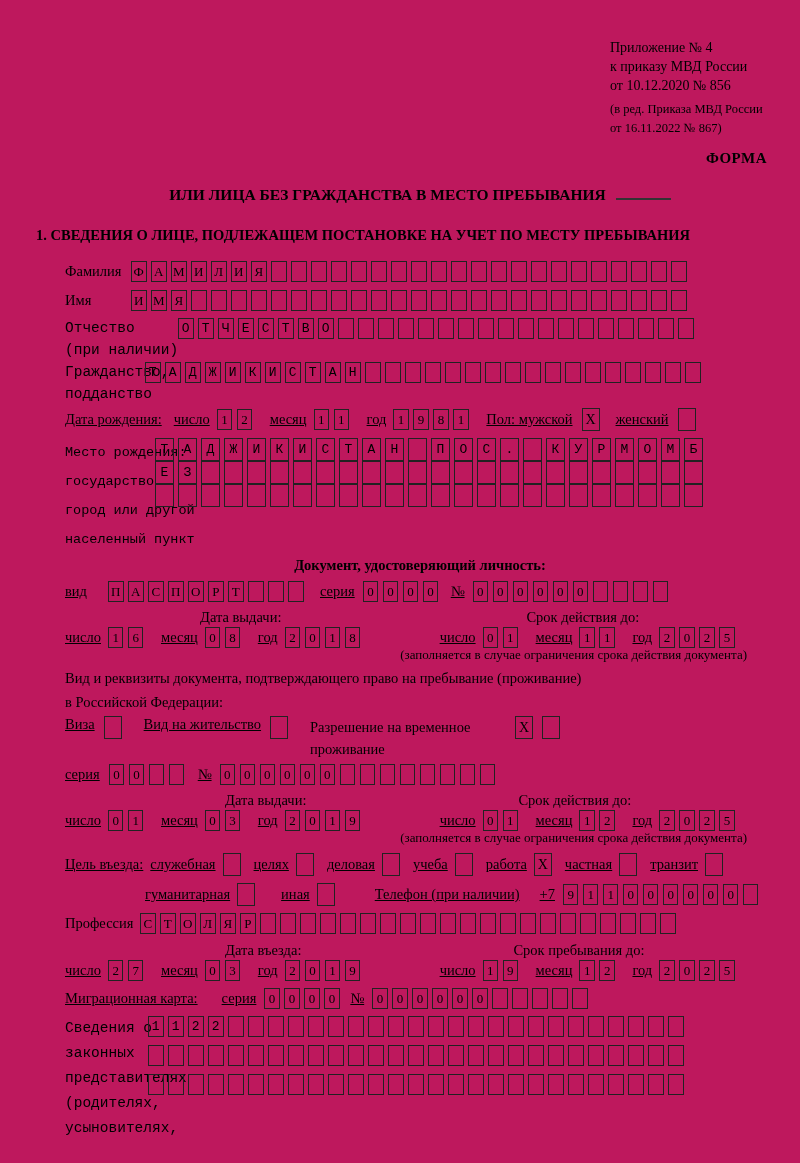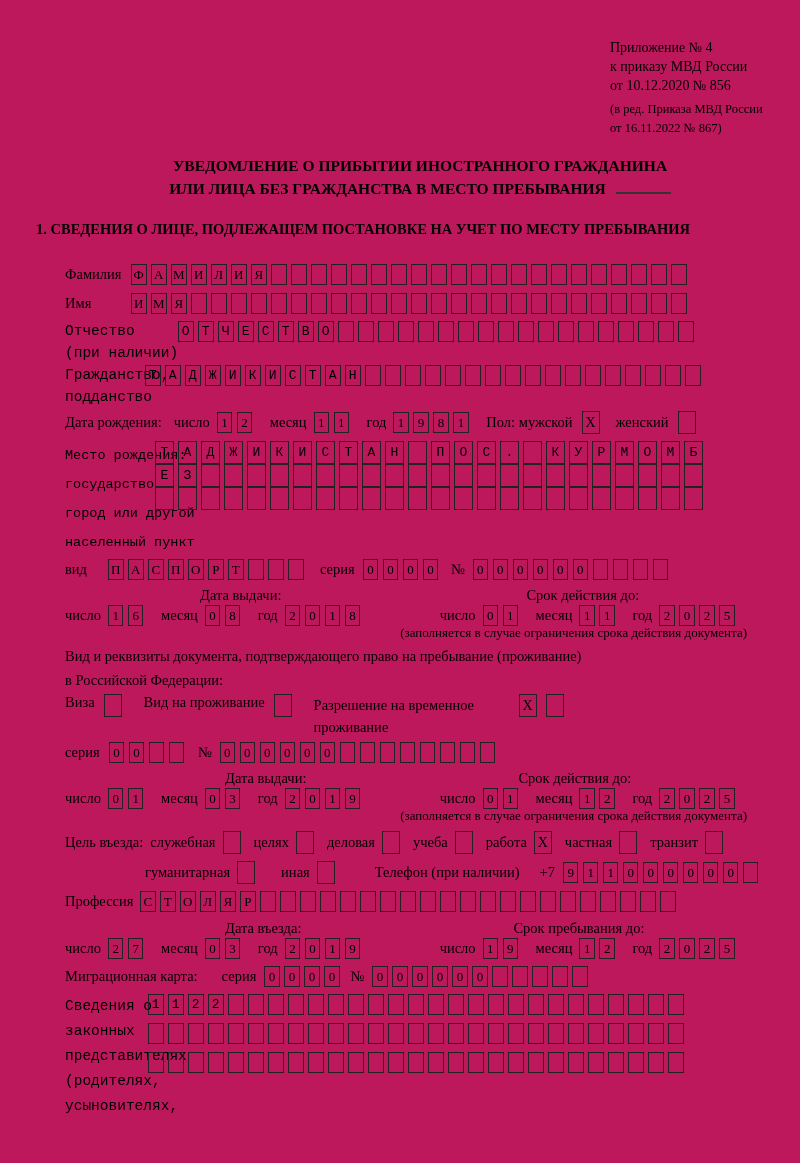--- a/index.html
+++ b/index.html
@@ -10,37 +10,37 @@
     font-family:"Liberation Serif","DejaVu Serif",serif;
   }
   
   .hdr { margin-left:545px; font-size:14px; line-height:19px; }
   .hdr .small { font-size:12.5px; }
   .hdr .gap { height:5px; }
   .forma { text-align:right; font-weight:bold; font-size:15px; margin-top:12px; padding-right:8px; letter-spacing:0.5px; }
   
   .title { text-align:center; font-weight:bold; font-size:15.5px; line-height:23px; margin-top:16px; }
   .blank { display:inline-block; width:55px; height:14px; border-bottom:2px solid #333; margin-left:10px; }
-  .s1 { font-weight:bold; font-size:14.5px; white-space:nowrap; margin:21px 0 26px -29px; }
+  .s1 { font-weight:bold; font-size:14.5px; white-space:nowrap; margin:21px 0 17px -29px; }
   
   .cells { display:flex; flex-wrap:nowrap; }
   .cell {
     display:inline-flex; align-items:center; justify-content:center; flex:none;
     width:15.5px; height:21px; border:1.5px solid #222; margin-right:4.5px;
     font-size:13px; line-height:1;
   }
   .wide .cell { width:19px; height:23px; margin-right:4px; }
   .box {
     display:inline-flex; align-items:center; justify-content:center; flex:none;
     width:18px; height:23px; border:1.5px solid #222; font-size:14px;
   }
   
   .row { display:flex; align-items:center; margin-bottom:7px; }
   .top { align-items:flex-start;font-family:Liberation Mono, monospace; }
-  .lb { font-size:14.5px; white-space:nowrap; }
+  .lb { font-size:14.5px; white-space:nowrap;text-decoration:underline; }
   .lblcol { flex:none; font-size:14.5px; line-height:21.5px; }
   .lblcol span { display:block; white-space:nowrap; }
   .w66 { width:66px; } .w80 { width:80px; } .w90 { width:90px; } .w113 { width:113px; } .w75 { width:75px; } .w83 { width:83px; }
   
   .heads { font-size:14.5px; margin-bottom:1px; }
   .heads .h1 { margin-left:135px; }
   .heads .h2 { margin-left:245px; }
   .heads.v2 .h1 { margin-left:160px; }
   .heads.v2 .h2 { margin-left:212px; }
   .dates .lb { margin-right:7px; }
@@ -71,23 +71,23 @@
 
   <div class="hdr">
     <div>Приложение № 4</div>
     <div>к приказу МВД России</div>
     <div>от 10.12.2020 № 856</div>
     <div class="gap"></div>
     <div class="small">(в ред. Приказа МВД России</div>
     <div class="small">от 16.11.2022 № 867)</div>
   </div>
 
+  <div class="forma">ФОРМА</div>
 
   <div class="title">
-    <div>УВЕДОМЛЕНИЕ О ПРИБЫТИИ ИНОСТРАННОГО ГРАЖДАНИНА</div>
     <div>
       <span>ИЛИ ЛИЦА БЕЗ ГРАЖДАНСТВА В МЕСТО ПРЕБЫВАНИЯ</span><span class="blank"></span>
     </div>
   </div>
 
   <div class="s1">1. СВЕДЕНИЯ О ЛИЦЕ, ПОДЛЕЖАЩЕМ ПОСТАНОВКЕ НА УЧЕТ ПО МЕСТУ ПРЕБЫВАНИЯ</div>
 
   <div class="row">
     <div class="lblcol w66">Фамилия</div>
     <div class="cells">
@@ -335,20 +335,21 @@
           <span class="cell"></span>
           <span class="cell"></span>
           <span class="cell"></span>
           <span class="cell"></span>
           <span class="cell"></span>
           <span class="cell"></span>
         </div>
     </div>
   </div>
 
+  <div class="dochead">Документ, удостоверяющий личность:</div>
 
   <div class="row">
     <span class="lb" style="width:43px;">вид</span>
     <div class="cells">
         <span class="cell">П</span>
         <span class="cell">А</span>
         <span class="cell">С</span>
         <span class="cell">П</span>
         <span class="cell">О</span>
         <span class="cell">Р</span>
@@ -420,21 +421,21 @@
       </div>
   </div>
   <div class="note">(заполняется в случае ограничения срока действия документа)</div>
 
   <div class="plain">Вид и реквизиты документа, подтверждающего право на пребывание (проживание)</div>
   <div class="plain" style="margin-bottom:5px;">в Российской Федерации:</div>
 
   <div class="row permits">
     <span class="lb">Виза</span>
     <span class="box"></span>
-    <span class="lb ml22">Вид на проживание</span>
+    <span class="lb ml22">Вид на жительство</span>
     <span class="box"></span>
     <div class="plabel pw185">Разрешение на временное проживание</div>
     <span class="box">X</span>
     <span class="box"></span>
   </div>
 
   <div class="row">
     <span class="lb" style="margin-right:9px;">серия</span>
     <div class="cells">
         <span class="cell">0</span>

